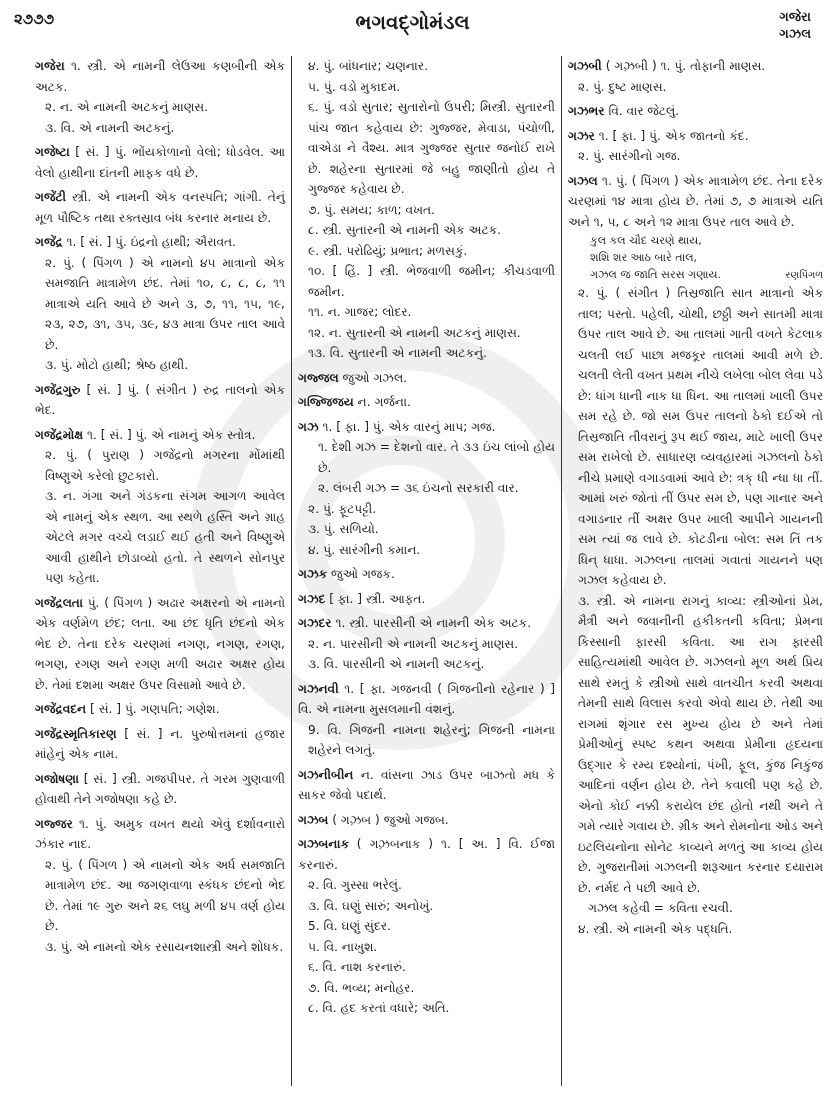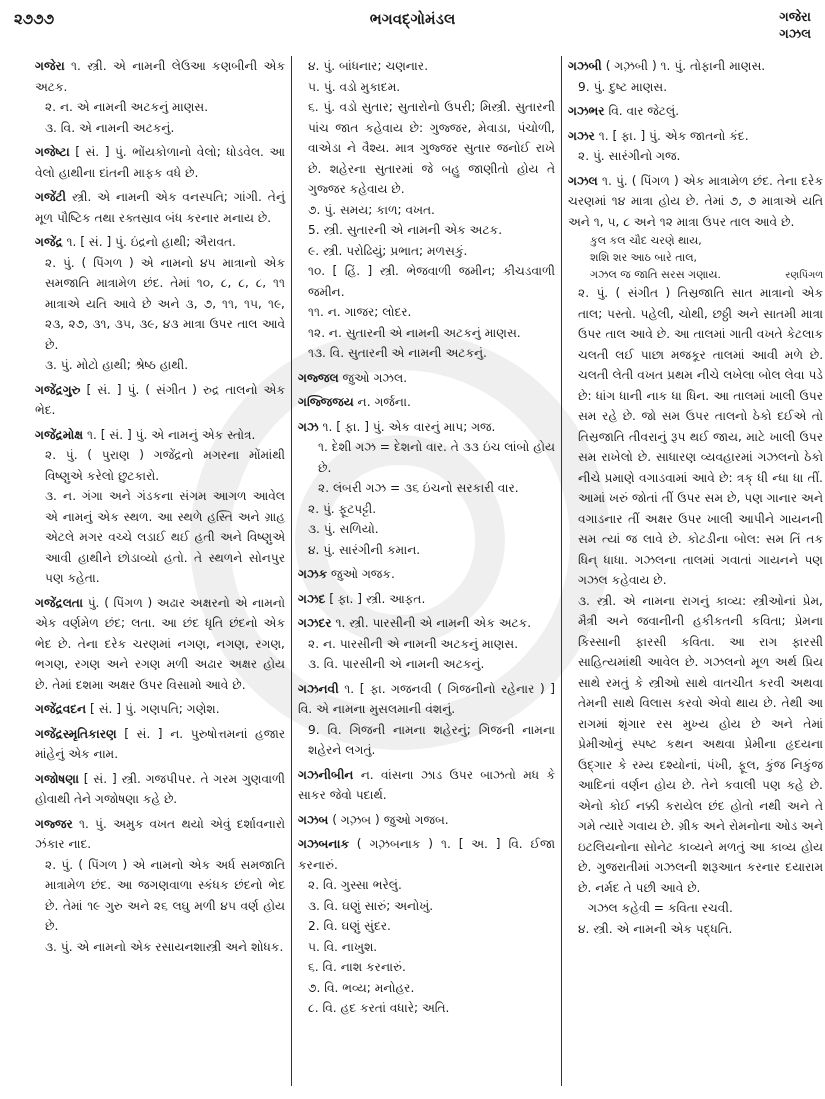--- a/index.html
+++ b/index.html
@@ -1,20 +1,20 @@
 <!DOCTYPE html>
 <html><head>
 <meta charset="utf-8">
 <style>
   html, body { margin: 0; padding: 0; background: #ffffff; }
   body { width: 825px; height: 1099px; position: relative; overflow: hidden; color: #1a1a1a;
          font-family: "DejaVu Sans", sans-serif; }
   .header { position: absolute; top: 0; left: 0; width: 825px; height: 50px; }
   .hdr-page { position: absolute; left: 14px; top: 10px; font-size: 15px; font-weight: bold; }
-  .hdr-title { position: absolute; left: 0; width: 825px; top: 10px; text-align: center; font-size: 15px; font-weight: bold; }
+  .hdr-title { position: absolute; left: 0; width: 825px; top: 10px; text-align: center; font-size: 20px; font-weight: bold; }
   .hdr-guide { position: absolute; right: 14px; top: 8px; text-align: right; font-size: 13px; font-weight: bold; line-height: 17px; }
   .columns { position: absolute; top: 56px; left: 14px; width: 800px; height: 1030px; display: flex; margin-left: 15px; }
   .col { position: relative; padding: 0 6px; box-sizing: border-box; font-size: 12.2px; line-height: 20.5px; overflow: hidden; }
   .col1 { width: 262px; }
   .col2 { width: 270px; border-left: 1.5px solid #333; }
   .col3 { width: 268px; border-left: 1.5px solid #333; }
   .entry { margin-bottom: 4px; text-align: justify; }
   .hw { font-weight: bold; }
   .sense { padding-left: 10px; text-align: justify; }
   .sub { padding-left: 20px; text-align: justify; }
@@ -95,21 +95,21 @@
       <div class="sense">૩. પું. એ નામનો એક રસાયનશાસ્ત્રી અને શોધક.</div>
     </div>
   </div>
 
   <div class="col col2">
     <div class="entry">
       <div class="sense">૪. પું. બાંધનાર; ચણનાર.</div>
       <div class="sense">૫. પું. વડો મુકાદમ.</div>
       <div class="sense">૬. પું. વડો સુતાર; સુતારોનો ઉપરી; મિસ્ત્રી. સુતારની પાંચ જાત કહેવાય છે: ગુજ્જર, મેવાડા, પંચોળી, વાએડા ને વૈશ્ય. માત્ર ગુજ્જર સુતાર જનોઈ રાખે છે. શહેરના સુતારમાં જે બહુ જાણીતો હોય તે ગુજ્જર કહેવાય છે.</div>
       <div class="sense">૭. પું. સમય; કાળ; વખત.</div>
-      <div class="sense">5. સ્ત્રી. સુતારની એ નામની એક અટક.</div>
+      <div class="sense">૮. સ્ત્રી. સુતારની એ નામની એક અટક.</div>
       <div class="sense">૯. સ્ત્રી. પરોઢિયું; પ્રભાત; મળસકું.</div>
       <div class="sense">૧૦. [ હિં. ] સ્ત્રી. ભેજવાળી જમીન; કીચડવાળી જમીન.</div>
       <div class="sense">૧૧. ન. ગાજર; લોદર.</div>
       <div class="sense">૧૨. ન. સુતારની એ નામની અટકનું માણસ.</div>
       <div class="sense">૧૩. વિ. સુતારની એ નામની અટકનું.</div>
     </div>
     <div class="entry">
       <span class="hw">ગજ્જલ</span>
       <span>જુઓ ગઝલ.</span>
     </div>
@@ -151,33 +151,33 @@
     </div>
     <div class="entry">
       <span class="hw">ગઝબ</span>
       <span>( ગઝ઼બ ) જુઓ ગજબ.</span>
     </div>
     <div class="entry">
       <span class="hw">ગઝબનાક</span>
       <span>( ગઝ઼બનાક ) ૧. [ અ. ] વિ. ઈજા કરનારું.</span>
       <div class="sense">૨. વિ. ગુસ્સા ભરેલું.</div>
       <div class="sense">૩. વિ. ઘણું સારું; અનોખું.</div>
-      <div class="sense">2. વિ. ઘણું સુંદર.</div>
+      <div class="sense">5. વિ. ઘણું સુંદર.</div>
       <div class="sense">૫. વિ. નાખુશ.</div>
       <div class="sense">૬. વિ. નાશ કરનારું.</div>
       <div class="sense">૭. વિ. ભવ્ય; મનોહર.</div>
       <div class="sense">૮. વિ. હદ કરતાં વધારે; અતિ.</div>
     </div>
   </div>
 
   <div class="col col3">
     <div class="entry">
       <span class="hw">ગઝબી</span>
       <span>( ગઝ઼બી ) ૧. પું. તોફાની માણસ.</span>
-      <div class="sense">9. પું. દુષ્ટ માણસ.</div>
+      <div class="sense">૨. પું. દુષ્ટ માણસ.</div>
     </div>
     <div class="entry">
       <span class="hw">ગઝભર</span>
       <span>વિ. વાર જેટલું.</span>
     </div>
     <div class="entry">
       <span class="hw">ગઝર</span>
       <span>૧. [ ફા. ] પું. એક જાતનો કંદ.</span>
       <div class="sense">૨. પું. સારંગીનો ગજ.</div>
     </div>

